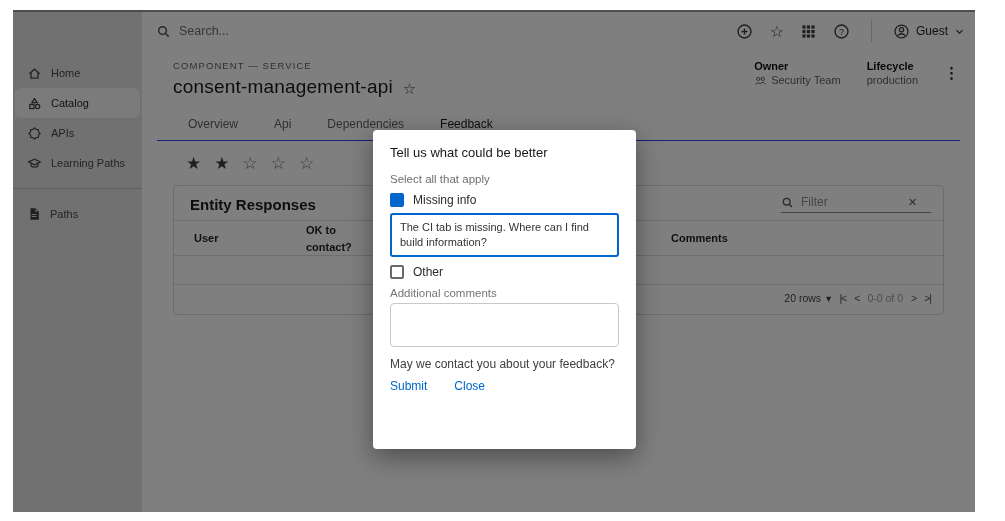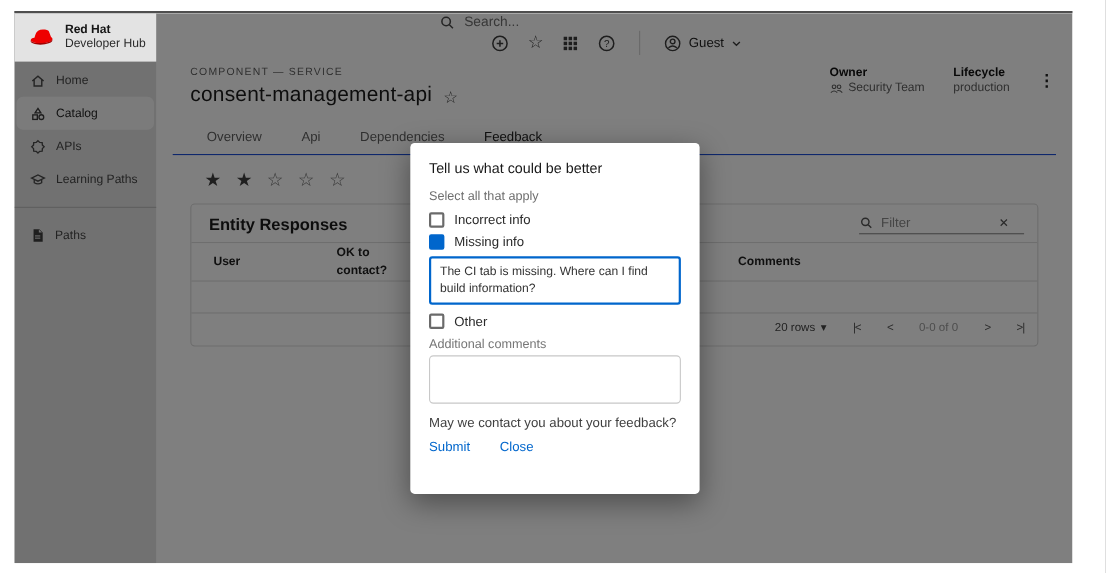--- a/index.html
+++ b/index.html
@@ -16,21 +16,21 @@
   .logo-text { line-height:1.15; }
   .logo-text .l1 { font-size:11px; font-weight:bold; color:#151515; }
   .logo-text .l2 { font-size:11px; color:#2b2b2b; }
   .nav { padding-top:2px; margin-top:44px; }
   .nav-item { height:30px; display:flex; align-items:center; gap:9px; padding-left:14px; font-size:11px; color:#474747; cursor:pointer; }
   .nav-item.selected { background:rgba(255,255,255,0.72); border-radius:6px; margin:0 2px; padding-left:12px; color:#262626; }
   .nav-item svg { flex:0 0 auto; }
   .nav-divider { height:1px; background:#bdbdbd; margin:10px 0 10px 0; }
 
   
-  .topbar { position:absolute; left:129px; top:0; right:0; height:38px; background:#ffffff; display:flex; align-items:center; padding:0 10px 0 14px;flex-direction:column; }
+  .topbar { position:absolute; left:129px; top:0; right:0; height:38px; background:#ffffff; display:flex; align-items:center; padding:0 10px 0 14px; }
   .search-wrap { display:flex; align-items:center; gap:8px; flex:1; }
   .search-input { border:none; outline:none; font-size:12.5px; color:#333; width:300px; background:transparent; font-family:"Liberation Sans",sans-serif; }
   .search-input::placeholder { color:#6f6f6f; }
   .top-icons { display:flex; align-items:center; gap:17px; }
   .icon-btn { display:flex; align-items:center; justify-content:center; cursor:pointer; color:#3c3c3c; }
   .top-divider { width:1px; height:22px; background:#d0d0d0; margin:0 4px; }
   .guest { display:flex; align-items:center; gap:6px; cursor:pointer; }
   .guest-name { font-size:12px; color:#222; }
 
   
@@ -58,21 +58,21 @@
   .card-head { display:flex; align-items:center; justify-content:space-between; padding:9px 12px 7px 16px; }
   .card-title { font-size:15px; font-weight:600; color:#1a1a1a; }
   .filter-box { display:flex; align-items:center; gap:7px; border-bottom:1px solid #8a8a8a; padding-bottom:3px; width:150px; }
   .filter-input { border:none; outline:none; font-size:12px; color:#444; width:100px; background:transparent; font-family:"Liberation Sans",sans-serif; }
   .filter-input::placeholder { color:#8a8a8a; }
   .filter-clear { font-size:11px; color:#555; cursor:pointer; }
   .thead { position:relative; height:36px; border-top:1px solid #dcdcdc; border-bottom:1px solid #dcdcdc; }
   .th { position:absolute; top:50%; transform:translateY(-50%); font-size:11px; font-weight:bold; color:#1f1f1f; cursor:pointer; line-height:1.5; }
   .th.c0 { left:20px; } .th.c1 { left:132px; width:58px; } .th.c2 { left:497px; }
   .tbody-empty { height:29px; border-bottom:1px solid #dcdcdc; }
-  .tfoot { display:flex; align-items:center; justify-content:flex-end; gap:24px; height:25px; padding-right:12px; font-size:10.5px; color:#555; }
+  .tfoot { display:flex; align-items:center; justify-content:flex-end; gap:8px; height:25px; padding-right:12px; font-size:10.5px; color:#555; }
   .rows-select { display:flex; align-items:center; gap:5px; cursor:pointer; color:#444; }
   .pg-btn { cursor:pointer; color:#555; font-size:10.5px; letter-spacing:-1px; }
   .pg-range { color:#9a9a9a; }
 
   
   .modal { position:absolute; left:360px; top:118px; width:263px; height:319px; background:#fff; z-index:20; border-radius:4px; box-shadow:0 8px 26px rgba(0,0,0,0.4); padding:15px 17px 14px; overflow:hidden; }
   .modal-title { font-size:13px; font-weight:500; color:#181818; margin-bottom:13px; }
   .modal-sub { font-size:11.5px; color:#6f6f6f; margin-bottom:8px; }
   .cb-row { display:flex; align-items:center; gap:9px; margin-bottom:6px; cursor:pointer; }
   .cb-box { width:14px; height:14px; border:2px solid #6a6a6a; border-radius:2px; display:flex; align-items:center; justify-content:center; font-size:10px; color:transparent; flex:0 0 auto; }
@@ -281,41 +281,25 @@
         <span class="pg-btn">&lt;</span>
         <span class="pg-range">0-0 of 0</span>
         <span class="pg-btn">&gt;</span>
         <span class="pg-btn">&gt;|</span>
       </div>
     </div>
   </div>
 
   <div class="backdrop"></div>
 
-  <div class="logo-block">
-    <span>
-      <svg width="27" height="20" viewBox="0 0 27 20">
-        <path fill="#ee0000" d="M14 2.8c-3.4 0-5.9 1.6-6.6 4.1l-1.1 3.4c-2 .3-3.3 1.1-3.3 2.1 0 1.7 3.6 3 8.7 3 6 0 11-1.6 11-3.9 0-.7-.4-1.3-1.3-1.8l-2-5.2c-.5-1.2-2.5-1.7-5.4-1.7z"></path>
-        <path fill="#a30000" d="M3 12.6c.2 1.5 3.5 2.6 8.6 2.6 5.7 0 10.4-1.4 10.7-3.3l.3.8c0 2.3-5 3.9-11 3.9-5.1 0-8.7-1.3-8.7-3 0-.4.1-.7.1-1z"></path>
-      </svg>
-    </span>
-    <span class="logo-text">
-      <div class="l1">Red Hat</div>
-      <div class="l2">Developer Hub</div>
-    </span>
-  </div>
 
   <div class="modal">
     <div class="modal-title">Tell us what could be better</div>
     <div class="modal-sub">Select all that apply</div>
 
-    <div class="cb-row">
-      <span class="cb-box"></span>
-      <span class="cb-label">Incorrect info</span>
-    </div>
     <div class="cb-row checked">
       <span class="cb-box"></span>
       <span class="cb-label">Missing info</span>
     </div>
 
     <textarea class="ta ta-focus" spellcheck="false" style="">The CI tab is missing. Where can I find build information?</textarea>
 
     <div class="cb-row">
       <span class="cb-box"></span>
       <span class="cb-label">Other</span>

